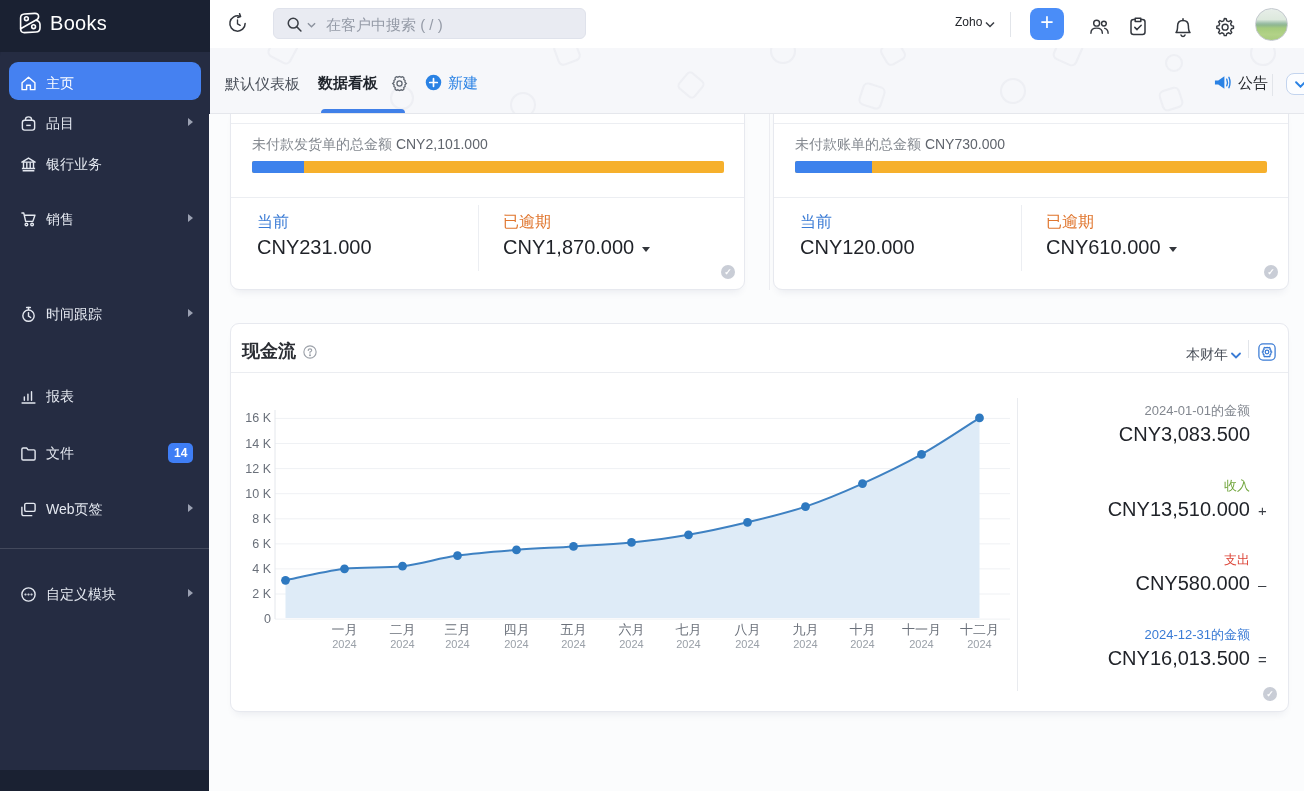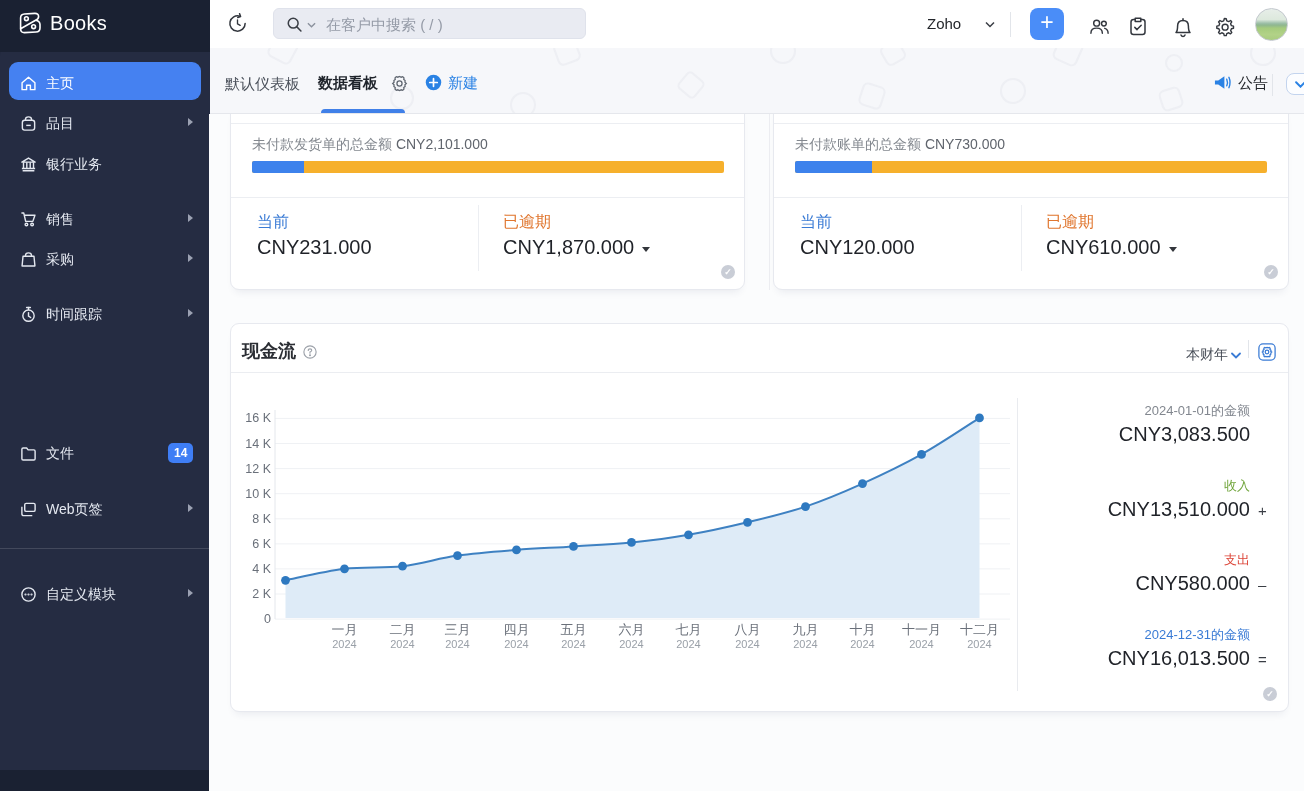--- a/index.html
+++ b/index.html
@@ -17,21 +17,21 @@
 .mi .arr { position:absolute; right:17px; top:14px; width:0; height:0; border-left:5px solid #9BA1B2; border-top:4px solid transparent; border-bottom:4px solid transparent; }
 #sel { position:absolute; left:9px; top:62px; width:192px; height:38px; background:#4581F1; border-radius:9px; }
 .badge14 { position:absolute; left:168px; top:-2px; background:#3F7EF5; color:#fff; font-size:12px; font-weight:bold; border-radius:5px; padding:3px 6px; }
 .sbdiv { position:absolute; left:0; width:210px; height:1px; background:rgba(255,255,255,0.14); }
 
 #topbar { position:absolute; left:210px; top:0; width:1094px; height:48px; background:#ffffff; }
 #search { position:absolute; left:63px; top:8px; width:313px; height:31px; background:#E9EBF2; border:1px solid #DFE2EB; box-sizing:border-box; border-radius:6px; color:#959BA7; font-size:15px; }
 #search .ph { position:absolute; left:52px; top:7px; }
 .vdiv { position:absolute; width:1px; background:#E2E5EA; }
 #plusbtn { position:absolute; left:820px; top:8px; width:34px; height:32px; background:#4A8DF8; border-radius:8px; color:#fff; font-size:23px; font-weight:300; text-align:center; line-height:29px; }
-#zoho { position:absolute; left:717px; top:15px; font-size:15px; color:#23262B; }
+#zoho { position:absolute; left:745px; top:15px; font-size:12px; color:#23262B; }
 #avatar { position:absolute; left:1045px; top:8px; width:33px; height:33px; border-radius:50%; border:1px solid #c3c8ce; box-sizing:border-box; background:linear-gradient(to bottom,#e7eee9 0%,#dde9dd 34%,#9dbfa8 46%,#8fb78f 52%,#a5cb7d 62%,#b2d287 82%,#a9cc80 100%); }
 .tic { position:absolute; top:17px; }
 
 #tabband { position:absolute; left:210px; top:48px; width:1094px; height:66px; background:#F6F7FA; border-bottom:1px solid #E5E7EC; overflow:hidden; }
 #tabband .tab1 { position:absolute; left:15px; top:27px; font-size:15px; color:#4A505A; }
 #tabband .tab2 { position:absolute; left:108px; top:26px; font-size:15px; font-weight:bold; color:#1F242B; }
 #tabband .under { position:absolute; left:111px; top:61px; width:84px; height:5px; background:#4080E8; border-radius:4px 4px 0 0; }
 #newbtn { position:absolute; left:215px; top:26px; color:#2A82E4; font-size:15px; }
 #annc { position:absolute; left:1003px; top:26px; color:#23262B; font-size:15px; }
 #bluebox { position:absolute; left:1076px; top:25px; width:28px; height:22px; border:1.5px solid #C3D4EE; background:#FCFDFF; border-radius:8px 0 0 8px; }
@@ -90,37 +90,36 @@
 </div>
 <div class="mi" style="top:200px">
   <svg width="17" height="17" viewBox="0 0 18 18" fill="none" stroke="#E4E8F0" stroke-width="1.5" stroke-linejoin="round">
         <path d="M1.5 2.2 H4 L6 11 H13.6 L15.8 4.5 H4.6"></path>
         <circle cx="6.8" cy="14.3" r="1.4"></circle>
         <circle cx="12.8" cy="14.3" r="1.4"></circle>
       </svg>
   <span class="txt">销售</span>
       <span class="arr"></span>
 </div>
-<div class="mi" style="top:240px">
-  <svg width="17" height="17" viewBox="0 0 18 18" fill="none" stroke="#E4E8F0" stroke-width="1.5" stroke-linejoin="round">
-        <path d="M5.8 6 V4.8 Q5.8 2 9 2 Q12.2 2 12.2 4.8 V6"></path>
-        <path d="M3.2 5.5 H14.8 L15.8 15.8 H2.2 Z"></path>
-      </svg>
-  <span class="txt">采购</span>
-      <span class="arr"></span>
-</div>
 <div class="mi" style="top:295px">
   <svg width="17" height="17" viewBox="0 0 18 18" fill="none" stroke="#E4E8F0" stroke-width="1.5" stroke-linecap="round">
         <circle cx="9" cy="10.2" r="6"></circle>
         <path d="M9 7 V10.6 L11.3 12.2"></path>
         <path d="M7 1.6 H11"></path>
         <path d="M9 1.6 V3.6"></path>
       </svg>
   <span class="txt">时间跟踪</span>
       <span class="arr"></span>
+</div>
+<div class="mi" style="top:377px">
+  <svg width="17" height="17" viewBox="0 0 18 18" fill="none" stroke="#E4E8F0" stroke-width="1.5" stroke-linecap="round">
+        <path d="M4.6 13 V9.5 M8.4 13 V6.5 M12.2 13 V4"></path>
+        <path d="M2.2 15.8 H15.8"></path>
+      </svg>
+  <span class="txt">报表</span>
 </div>
 <div class="mi" style="top:434px">
   <svg width="17" height="17" viewBox="0 0 18 18" fill="none" stroke="#E4E8F0" stroke-width="1.5" stroke-linejoin="round">
         <path d="M2 14.5 V4.5 Q2 3.2 3.3 3.2 H7 L8.6 5.2 H14.7 Q16 5.2 16 6.5 V14.5 Q16 15.8 14.7 15.8 H3.3 Q2 15.8 2 14.5 Z"></path>
       </svg>
   <span class="txt">文件</span>
   <span class="badge14" style="top:9px">14</span>
 </div>
 <div class="mi" style="top:490px">
   <svg width="17" height="17" viewBox="0 0 18 18" fill="none" stroke="#E4E8F0" stroke-width="1.5" stroke-linejoin="round">

